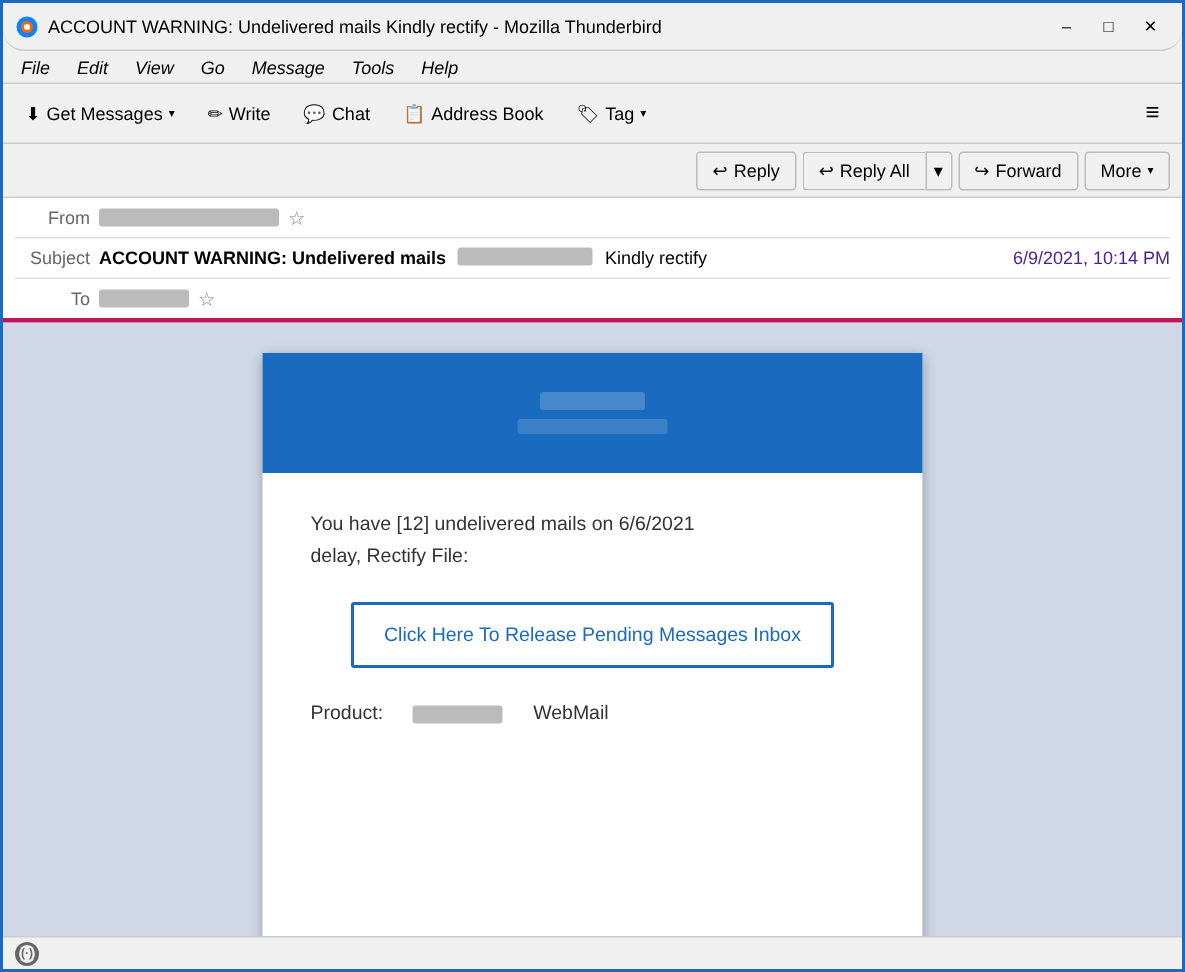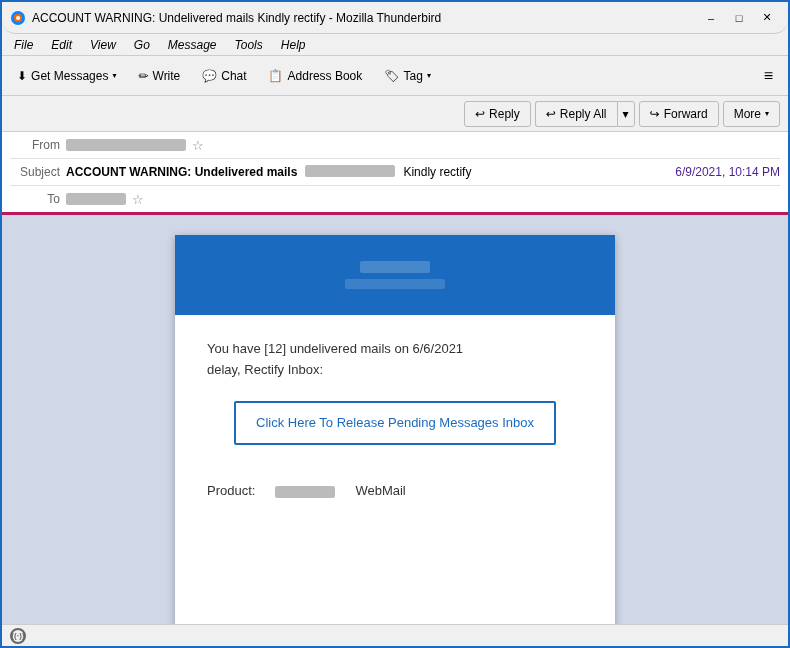--- a/index.html
+++ b/index.html
@@ -53,21 +53,21 @@
 
     
     .email-banner { background: #1a6bbf; height: 80px; display: flex; align-items: center; justify-content: center; }
     .email-banner-inner { display: flex; align-items: center; justify-content: center; width: 100%; height: 100%; }
 
     
     .email-body { padding: 24px 32px; font-size: 13px; color: #333; line-height: 1.6; }
     .email-greeting { margin-bottom: 16px; }
     .email-content { margin-bottom: 20px; }
     .email-link-btn { display: block; width: fit-content; margin: 0 auto 20px; padding: 10px 20px; background: #fff; border: 2px solid #1a6bbf; color: #1a6bbf; text-decoration: none; font-size: 13px; cursor: pointer; text-align: center; border-radius: 2px; }
-    .email-product { margin-top: 36px; display: flex; gap: 20px; align-items: center; }
+    .email-product { margin-top: 20px; display: flex; gap: 20px; align-items: center; }
 
     
     .statusbar { height: 22px; background: #f0f0f0; border-top: 1px solid #ccc; display: flex; align-items: center; padding: 0 8px; font-size: 11px; color: #444; flex-shrink: 0; }
     .statusbar-icon { width: 16px; height: 16px; border: 2px solid #666; border-radius: 50%; display: flex; align-items: center; justify-content: center; font-size: 9px; font-weight: bold; color: #666; margin-right: 4px; }
 
     
     .redacted { display: inline-block; background: #bbb; border-radius: 2px; height: 12px; vertical-align: middle; }
     .redacted-sm { width: 60px; }
     .redacted-md { width: 90px; }
     .redacted-lg { width: 120px; }
@@ -198,21 +198,21 @@
             <div style="width:70px; height:12px; background:rgba(255,255,255,0.2); border-radius:2px;"></div>
             <div style="width:100px; height:10px; background:rgba(255,255,255,0.15); border-radius:2px;"></div>
           </div>
         </div>
       </div>
 
       <div class="email-body">
 
         <div class="email-content">
           <p>You have [12] undelivered mails on 6/6/2021</p>
-          <p>delay, Rectify Inbox:</p>
+          <p>delay, Rectify File:</p>
         </div>
 
         <div style="text-align:center; margin: 16px 0;">
           <a class="email-link-btn">Click Here To Release Pending Messages Inbox</a>
         </div>
 
         <div class="email-product">
           <span>Product:</span>
           <span class="redacted redacted-sm"></span>
           <span>WebMail</span>

